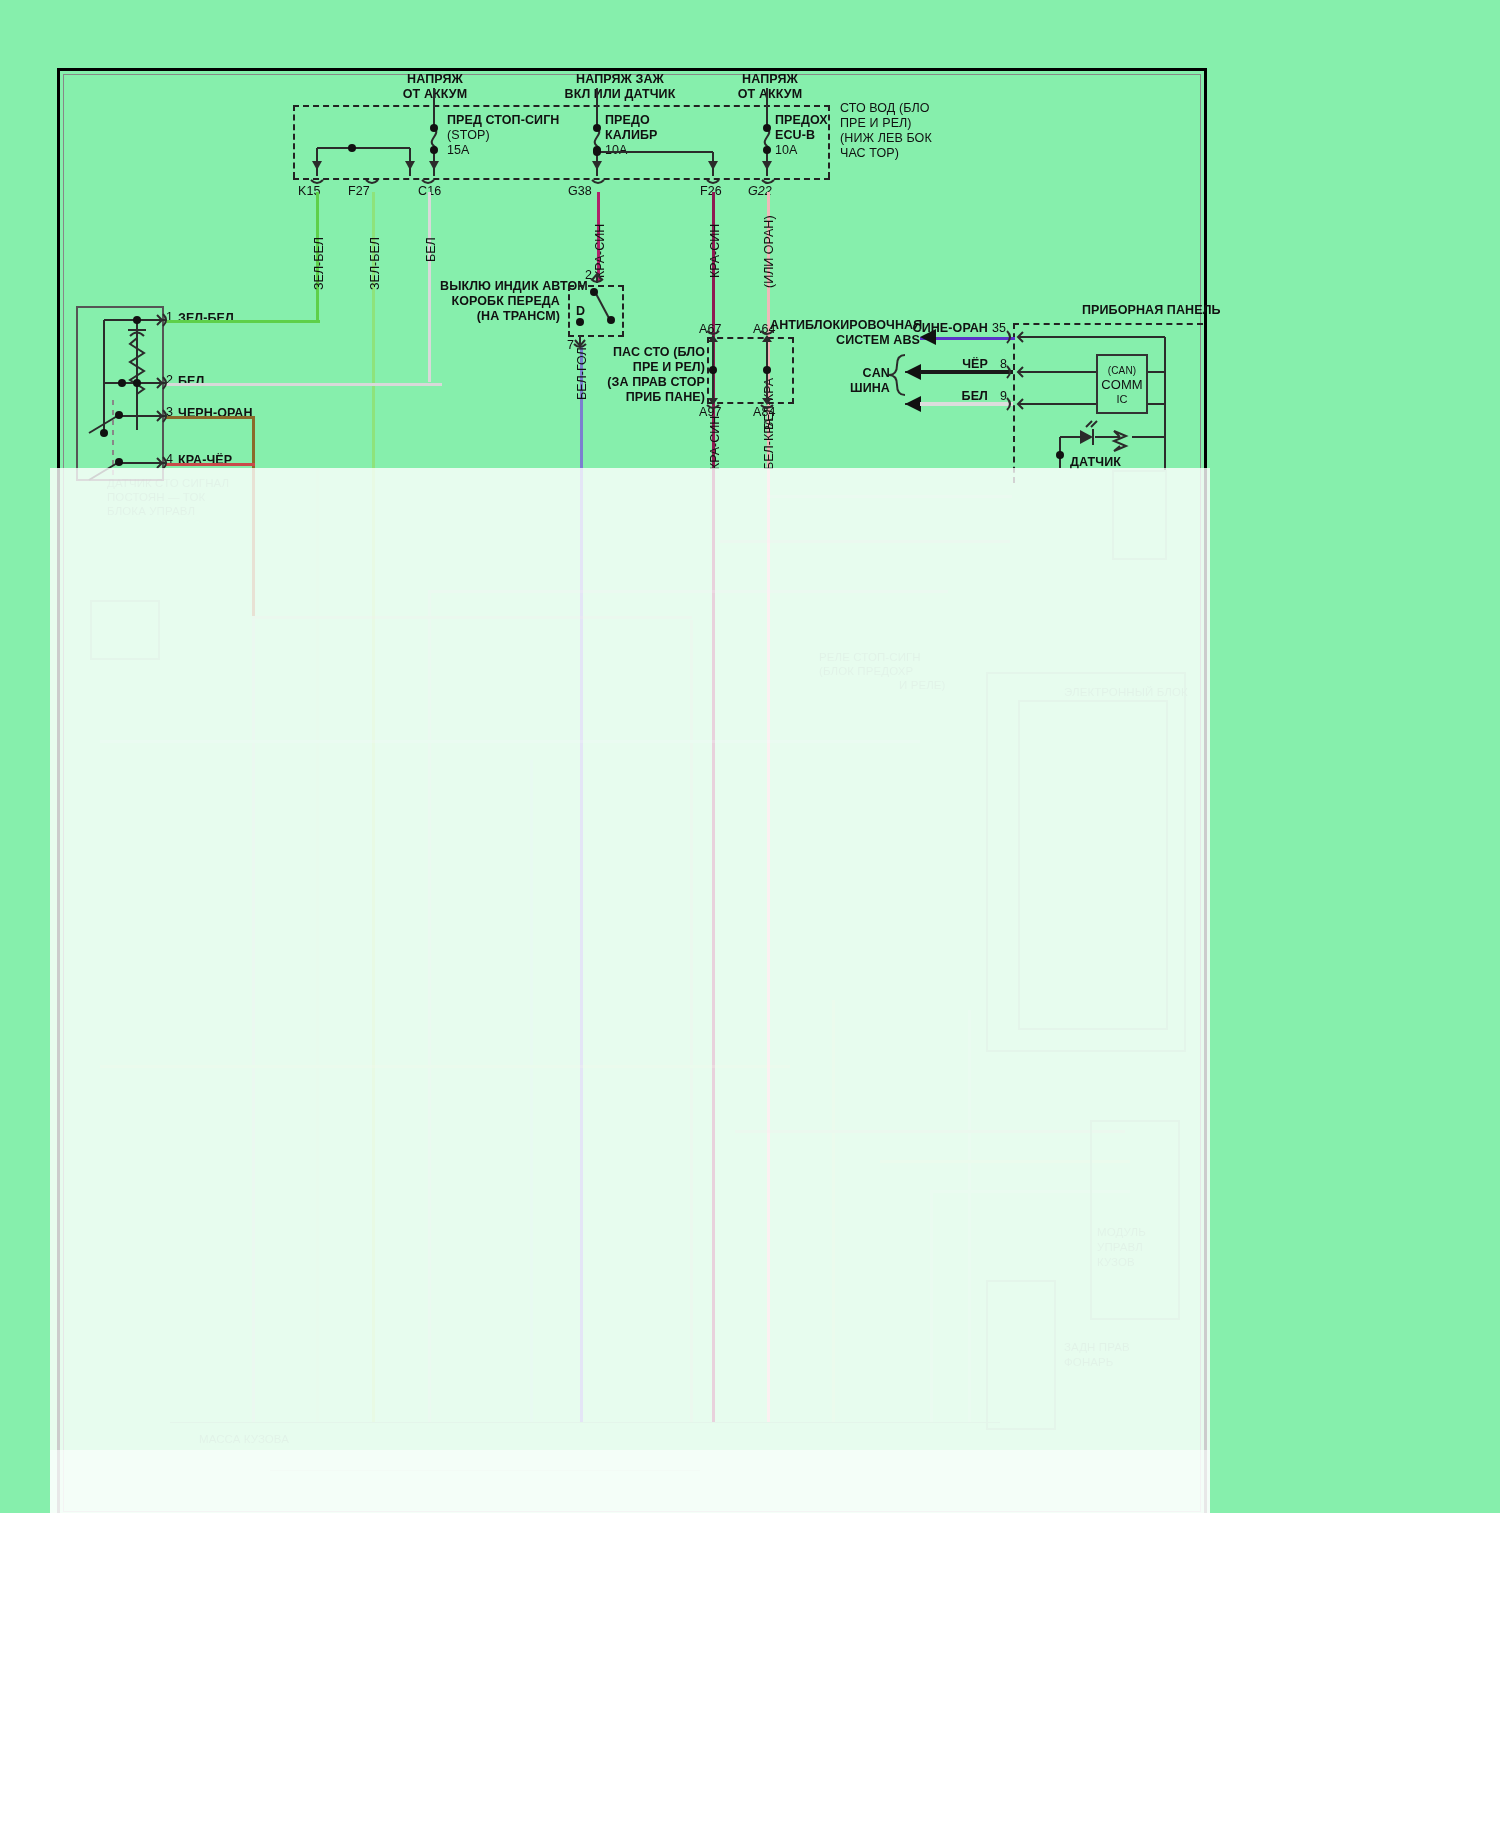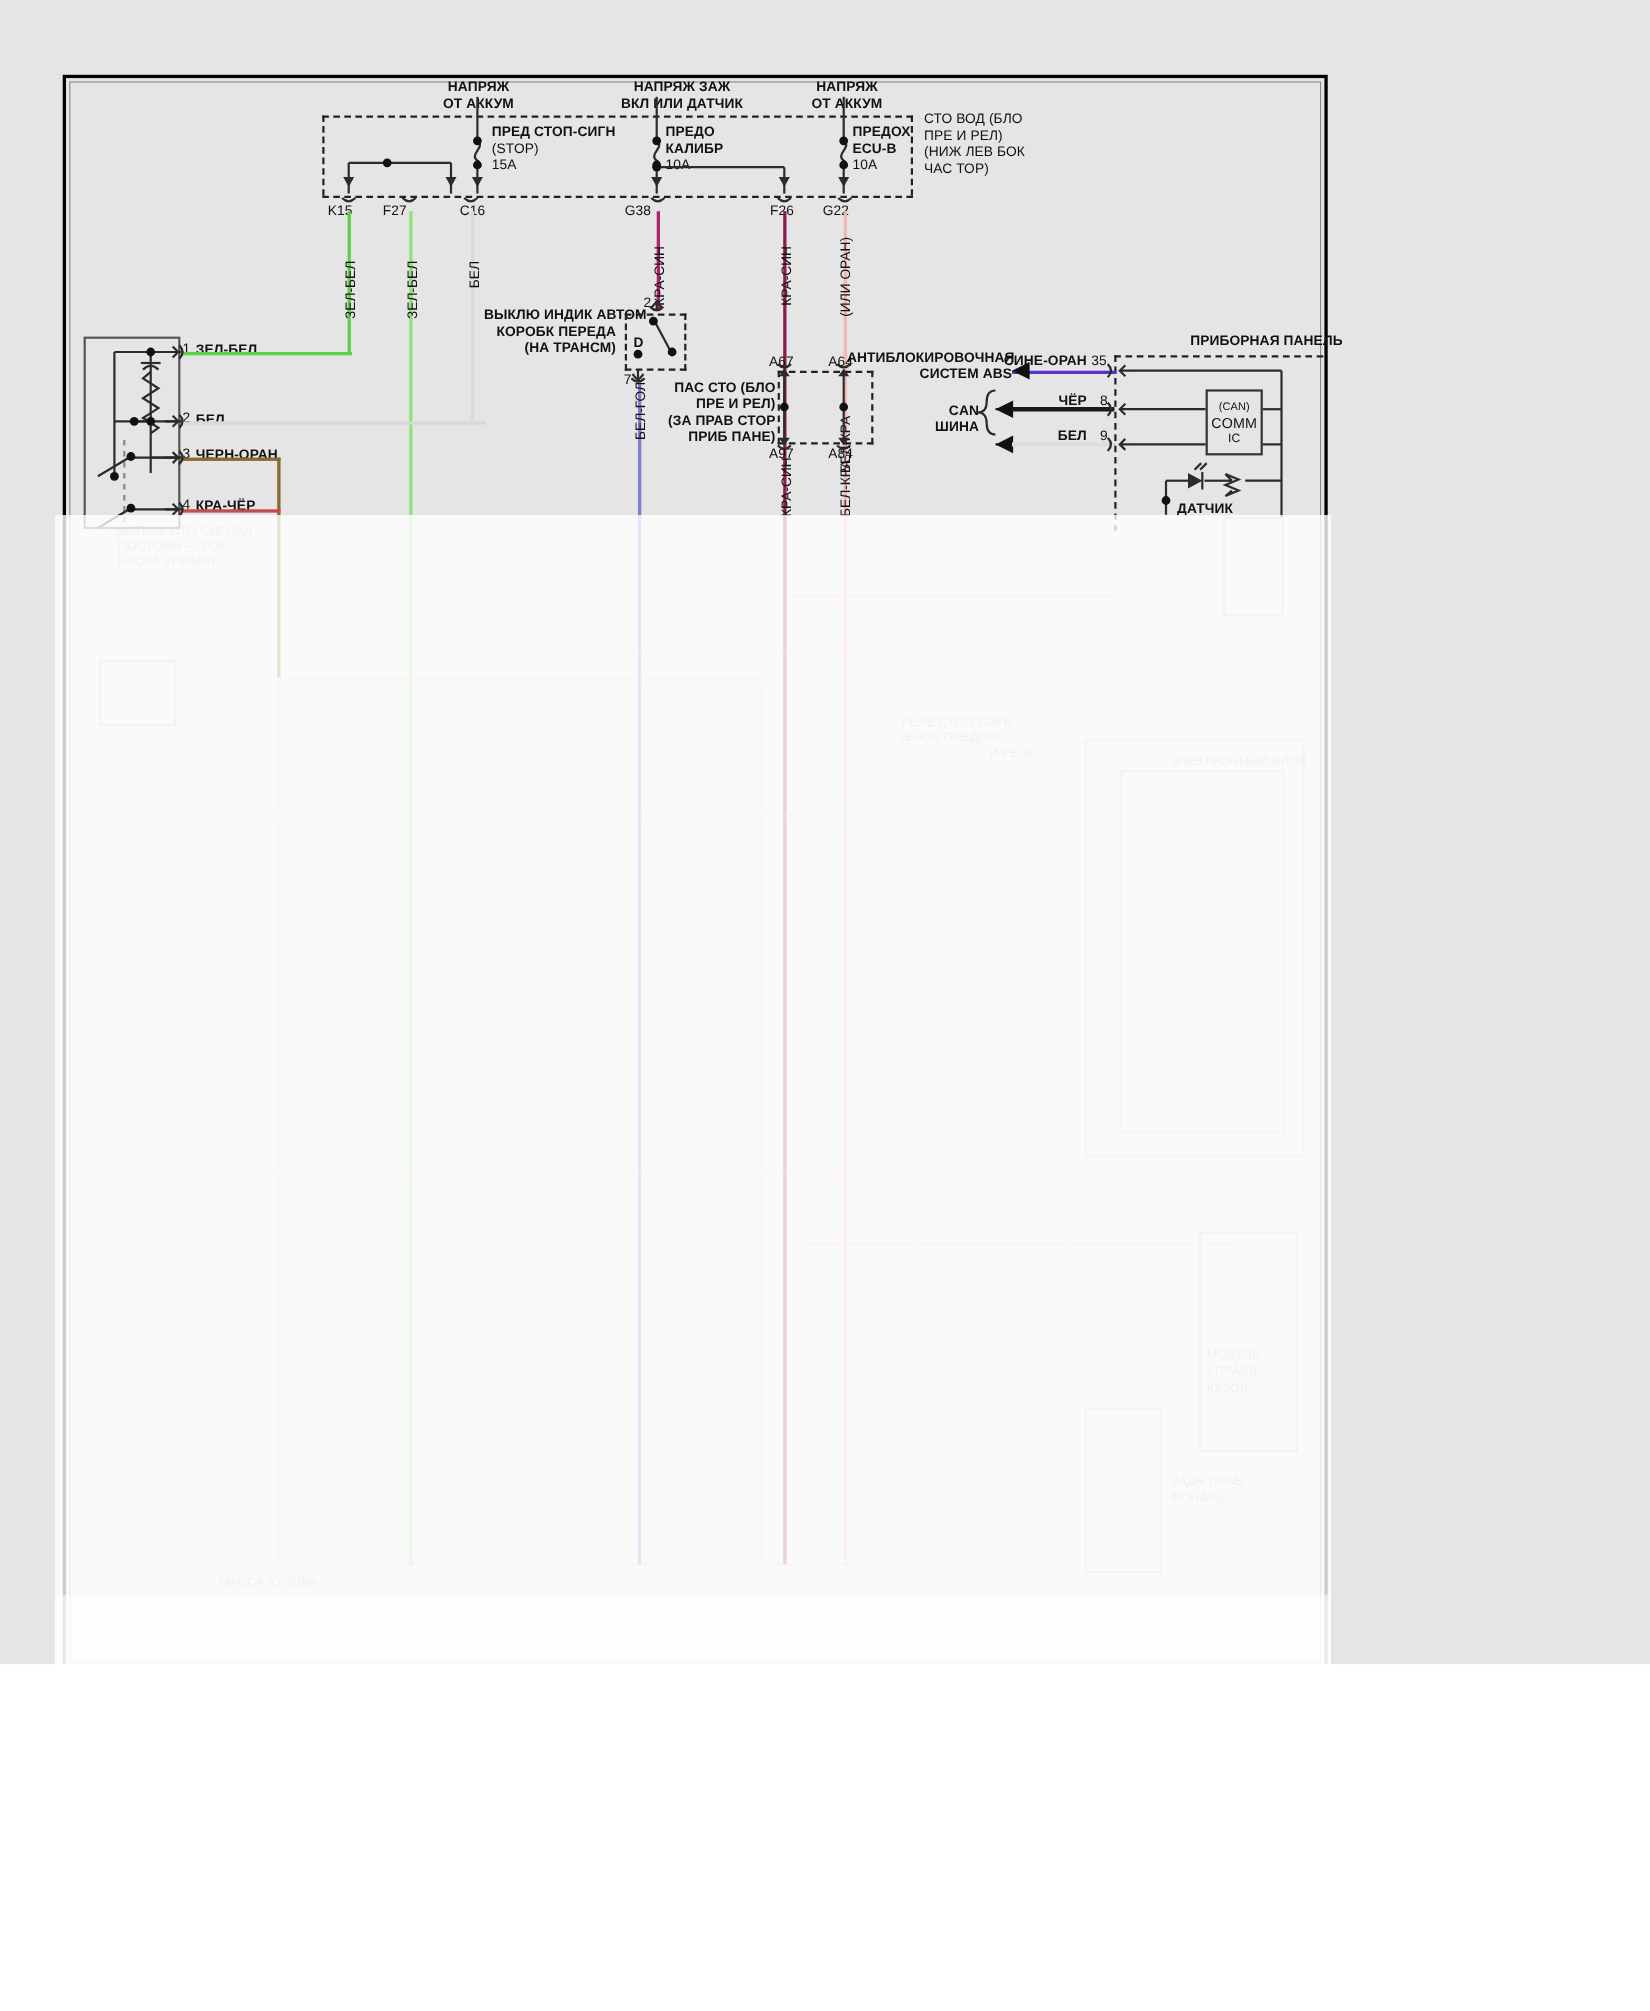--- a/index.html
+++ b/index.html
@@ -1,17 +1,17 @@
 <!DOCTYPE html>
 <html><head>
 <meta charset="utf-8">
 <style>
   html,body{margin:0;padding:0;background:#ffffff;}
   body{font-family:"Liberation Sans", sans-serif;}
-  #stage{position:relative;width:1500px;height:1513px;background:#e5e5e5;overflow:hidden;}
+  #stage{position:relative;width:1500px;height:1513px;background:#86efac;overflow:hidden;}
 
   
   .page-frame{position:absolute;left:57px;top:68px;width:1150px;height:1450px;border:3px solid #000;box-sizing:border-box;}
   .page-frame-inner{position:absolute;left:63px;top:74px;width:1138px;height:1438px;border:1px solid #888;box-sizing:border-box;}
 
   
   .fade-overlay{position:absolute;left:50px;top:468px;width:1160px;height:1060px;
       background:rgba(255,255,255,0.80);pointer-events:none;z-index:60;}
   .fade-overlay2{position:absolute;left:50px;top:1450px;width:1160px;height:110px;
       background:rgba(255,255,255,0.55);pointer-events:none;z-index:61;}
@@ -80,21 +80,21 @@
 
   <div class="txt b" style="left:775px;top:113px;">ПРЕДОХ</div>
   <div class="txt b" style="left:775px;top:128px;">ECU-B</div>
   <div class="txt" style="left:775px;top:143px;">10A</div>
 
   <div class="txt" style="left:298px;top:184px;">K15</div>
   <div class="txt" style="left:348px;top:184px;">F27</div>
   <div class="txt" style="left:418px;top:184px;">C16</div>
   <div class="txt" style="left:568px;top:184px;">G38</div>
   <div class="txt" style="left:700px;top:184px;">F26</div>
-  <div class="txt" style="left:748px;top:184px;">G22</div>
+  <div class="txt" style="left:748px;top:184px;font-style:italic;">G22</div>
 
   <div class="wire vert" style="left:316px;top:192px;height:130px;background:#5ed04a;"></div>
   <div class="wire vert" style="left:372px;top:192px;height:1230px;background:#8ee37b;"></div>
   <div class="wire vert" style="left:428px;top:192px;height:190px;background:#d9d9d9;"></div>
   <div class="wire vert" style="left:597px;top:192px;height:90px;background:#b0226b;"></div>
   <div class="wire vert" style="left:712px;top:192px;height:1230px;background:#8e1a52;"></div>
   <div class="wire vert" style="left:767px;top:192px;height:1230px;background:#f0b9b9;"></div>
 
   <div class="vtxt b" style="left:312px;top:290px;">ЗЕЛ-БЕЛ</div>
   <div class="vtxt b" style="left:368px;top:290px;">ЗЕЛ-БЕЛ</div>

